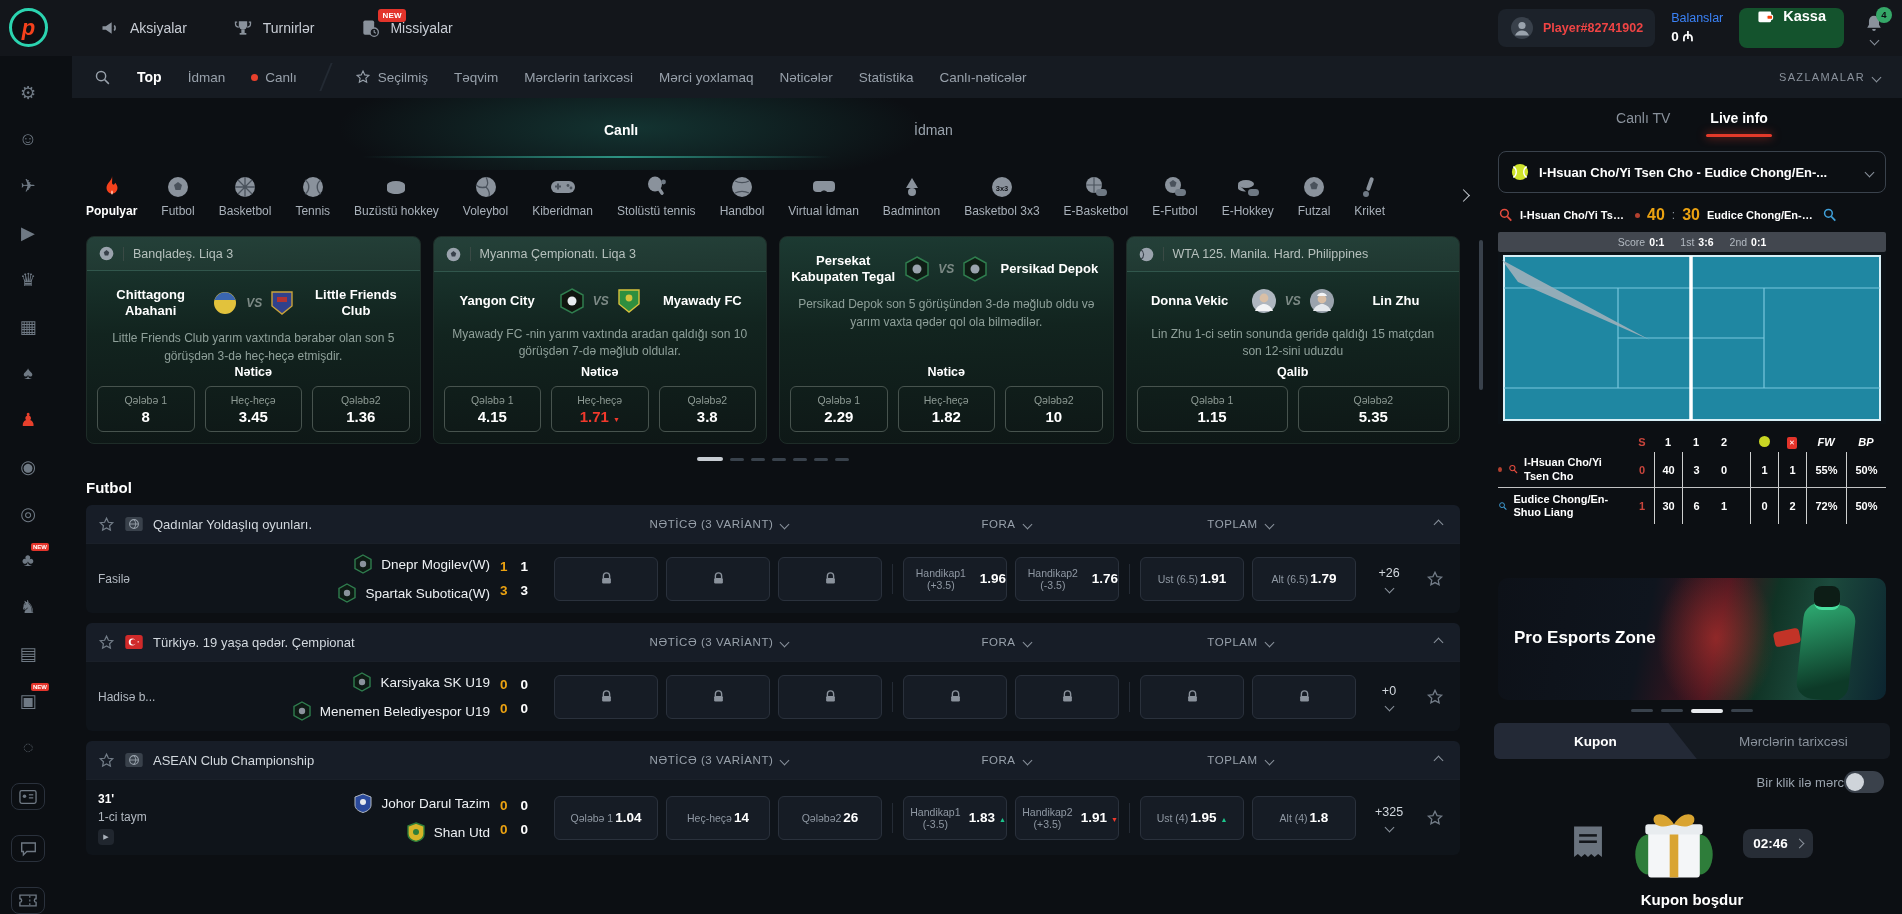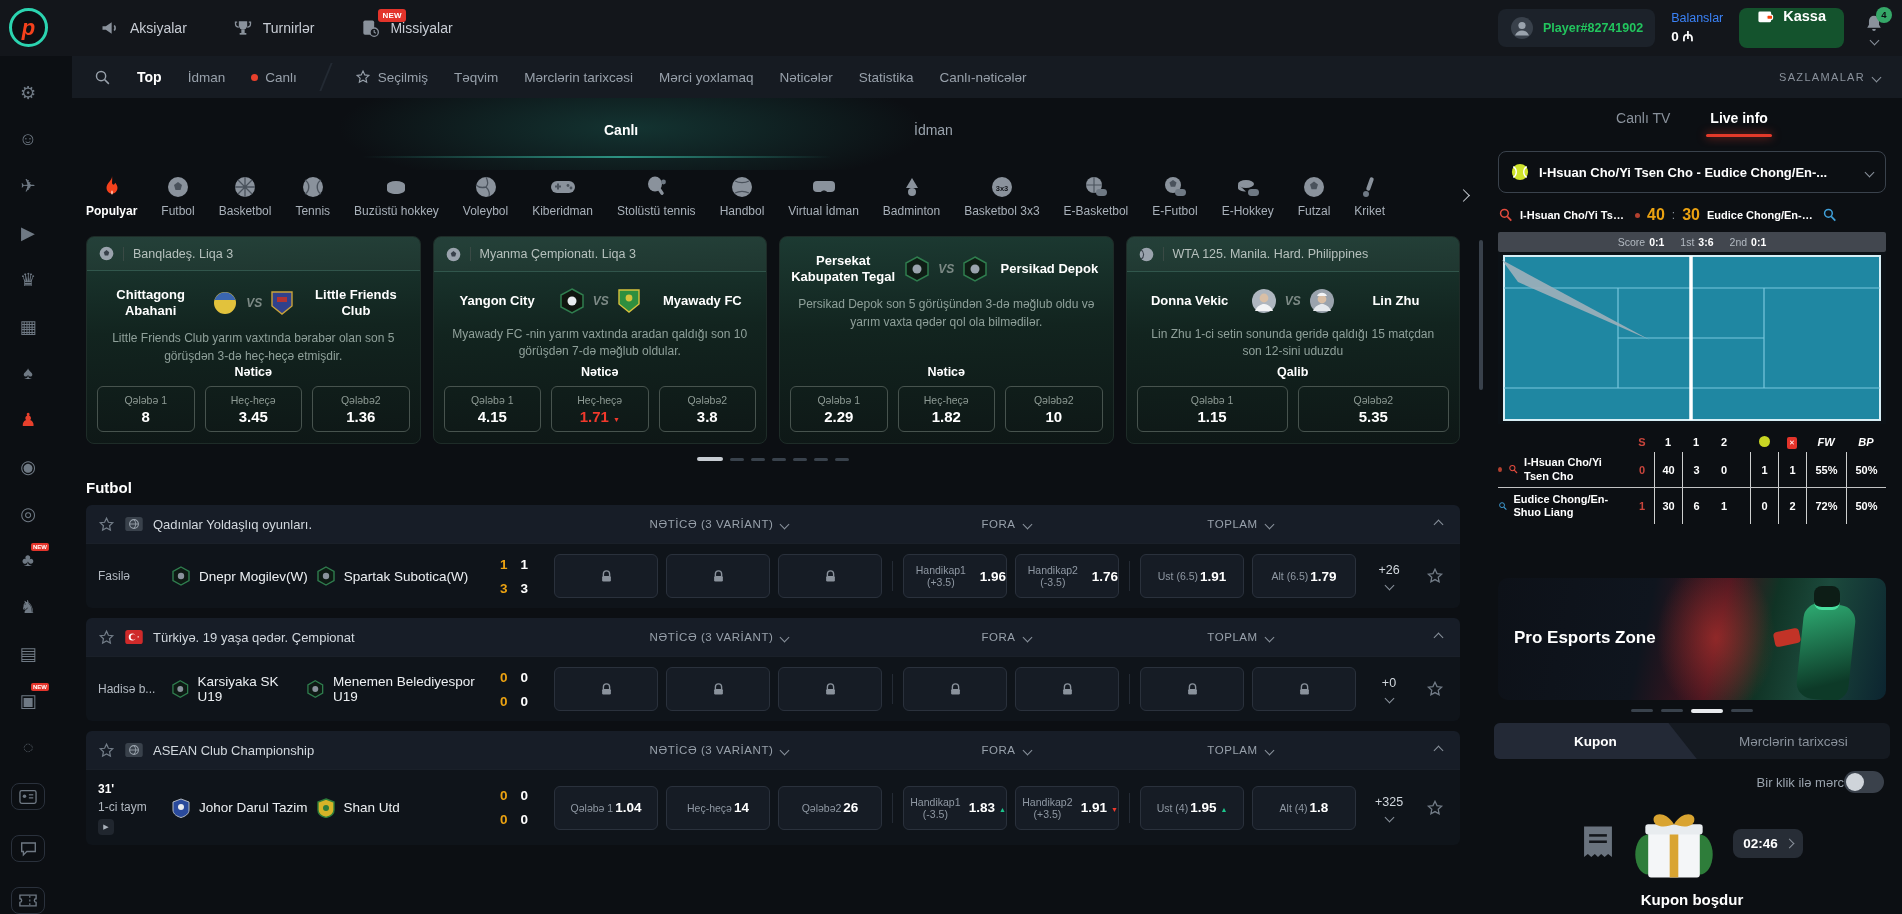--- a/index.html
+++ b/index.html
@@ -12,21 +12,21 @@
   .logo { position:absolute; left:9px; top:8px; width:39px; height:39px; border-radius:50%;
     border:3px solid #2bd4b0; background:#0c0f13; display:flex; align-items:center; justify-content:center; }
   .logo span { color:#f4411c; font-weight:800; font-size:22px; font-style:italic; }
   .top-menu { position:absolute; left:100px; top:0; height:56px; display:flex; gap:46px; align-items:center; }
   .tm-item { display:flex; gap:10px; align-items:center; position:relative; cursor:pointer; }
   .tm-item .lbl { color:#c8cdd5; font-size:14px; }
   .badge-new { position:absolute; top:-9px; left:18px; background:#e3342b; color:#fff; font-size:8px;
     font-weight:700; padding:2px 4px; border-radius:3px; letter-spacing:.03em; }
   .top-right { position:absolute; right:14px; top:0; height:56px; display:flex; gap:16px; align-items:center; }
   .user-pill { background:#1c222a; border-radius:8px; height:38px; padding:0 12px; display:flex; gap:9px; align-items:center; }
-  .user-pill .name { font-size:12.5px; font-weight:700; color:#22c55e; }
+  .user-pill .name { font-size:12.5px; font-weight:700; color:#ef4444; }
   .balance { display:flex; flex-direction:column; gap:2px; }
   .balance .bl { font-size:12.5px; color:#3b82f6; }
   .balance .bv { font-size:13.5px; font-weight:700; color:#fff; }
   .kassa { background:#14532d; border:none; border-radius:8px; height:40px; padding:0 18px;
     display:flex; gap:9px; cursor:pointer; }
   .kassa .lbl { color:#fff; font-weight:700; font-size:14.5px; }
   .bell-wrap { position:relative; width:28px; display:flex; flex-direction:column; align-items:center; gap:2px; }
   .notif { position:absolute; top:-6px; right:-4px; width:16px; height:16px; border-radius:50%;
     background:#35a868; color:#0c0f13; font-size:9.5px; font-weight:700; display:flex; align-items:center; justify-content:center; }
 
@@ -102,21 +102,21 @@
   .l-row { height:38px; background:#171d27; display:flex; align-items:center; gap:10px; padding:0 12px; }
   .l-name { font-size:13px; color:#d2d8de; }
   .colgrp { display:flex; align-items:center; justify-content:center; gap:8px; color:#98a1ab;
     font-size:11.5px; letter-spacing:.05em; cursor:pointer; }
   .w-net { width:330px; } .w-hc { width:224px; } .w-tot { width:224px; } .w-end { width:86px; justify-content:flex-end; padding-right:6px; }
   .m-row { background:#0f141a; border-top:1px solid #1a2029; padding:10px 12px; display:flex; align-items:center; gap:10px; }
   .m-status { width:64px; color:#b3bac2; font-size:12px; line-height:1.5; }
   .m-status .t { color:#fff; font-weight:700; }
   .play-btn { width:16px; height:16px; border-radius:4px; background:#20262e; color:#aab2bb; font-size:7px;
     display:flex; align-items:center; justify-content:center; margin-top:3px; cursor:pointer; }
-  .m-teams { flex:1; display:flex; flex-direction:row; gap:9px; min-width:0; }
+  .m-teams { flex:1; display:flex; flex-direction:column; gap:9px; min-width:0;align-items:flex-end; }
   .t-line { display:flex; align-items:center; gap:9px; font-size:13.5px; color:#edf0f3; }
   .m-scores { width:44px; display:flex; flex-direction:column; gap:9px; }
   .sc-line { display:flex; gap:13px; font-size:13.5px; font-weight:700; }
   .sc-a { color:#eba211; } .sc-b { color:#fff; }
   .grp { display:flex; gap:8px; }
   .vsep { width:1px; height:30px; background:#242b35; }
   .ob { width:104px; height:44px; background:#161c25; border:1px solid #2a313c; border-radius:6px;
     display:flex; flex-direction:row; align-items:center; justify-content:center; gap:2px; cursor:pointer; }
   .ob .ol { color:#8f98a3; font-size:10.5px; }
   .ob .ov { color:#fff; font-weight:700; font-size:13.5px; display:flex; align-items:center; gap:4px; }
@@ -177,21 +177,21 @@
   .rp-dot.active { width:32px; height:4px; background:#e8ebee; }
 
   
   .kupon-tabs { margin-top:10px; height:36px; background:#151a21; border-radius:6px; overflow:hidden; display:flex; }
   .ktab { flex:1; display:flex; align-items:center; justify-content:center; font-size:13.5px; color:#8a929c; cursor:pointer; }
   .ktab.active { background:#232936; clip-path:polygon(0 0, 86% 0, 100% 100%, 0 100%); color:#fff; font-weight:700; flex:1.05; }
   .one-click { margin:12px 6px 0; display:flex; justify-content:flex-end; align-items:center; }
   .one-click .lbl { color:#9aa3ad; font-size:13px; }
   .toggle { width:40px; height:22px; border-radius:12px; background:#3a414b; position:relative; cursor:pointer; }
   .toggle .knob { position:absolute; left:2px; top:2px; width:18px; height:18px; border-radius:50%; background:#cfd4da; }
-  .gift-row { margin-top:2px; height:96px; display:flex; align-items:center; justify-content:center; gap:16px; }
+  .gift-row { margin-top:2px; height:96px; display:flex; align-items:center; justify-content:center; gap:26px; }
   .timer-pill { background:#272d36; border-radius:8px; padding:7px 10px; display:flex; align-items:center; gap:8px; cursor:pointer; }
   .timer-pill .t { color:#fff; font-weight:700; font-size:13.5px; }
   .empty-title { text-align:center; color:#fff; font-weight:700; font-size:15px; margin-top:0px; }
 
   .scrollbar { position:absolute; left:1479px; top:240px; width:4px; height:150px; background:#39414b; border-radius:2px; }
 </style>
 </head>
 <body>
 
 <div class="app">

